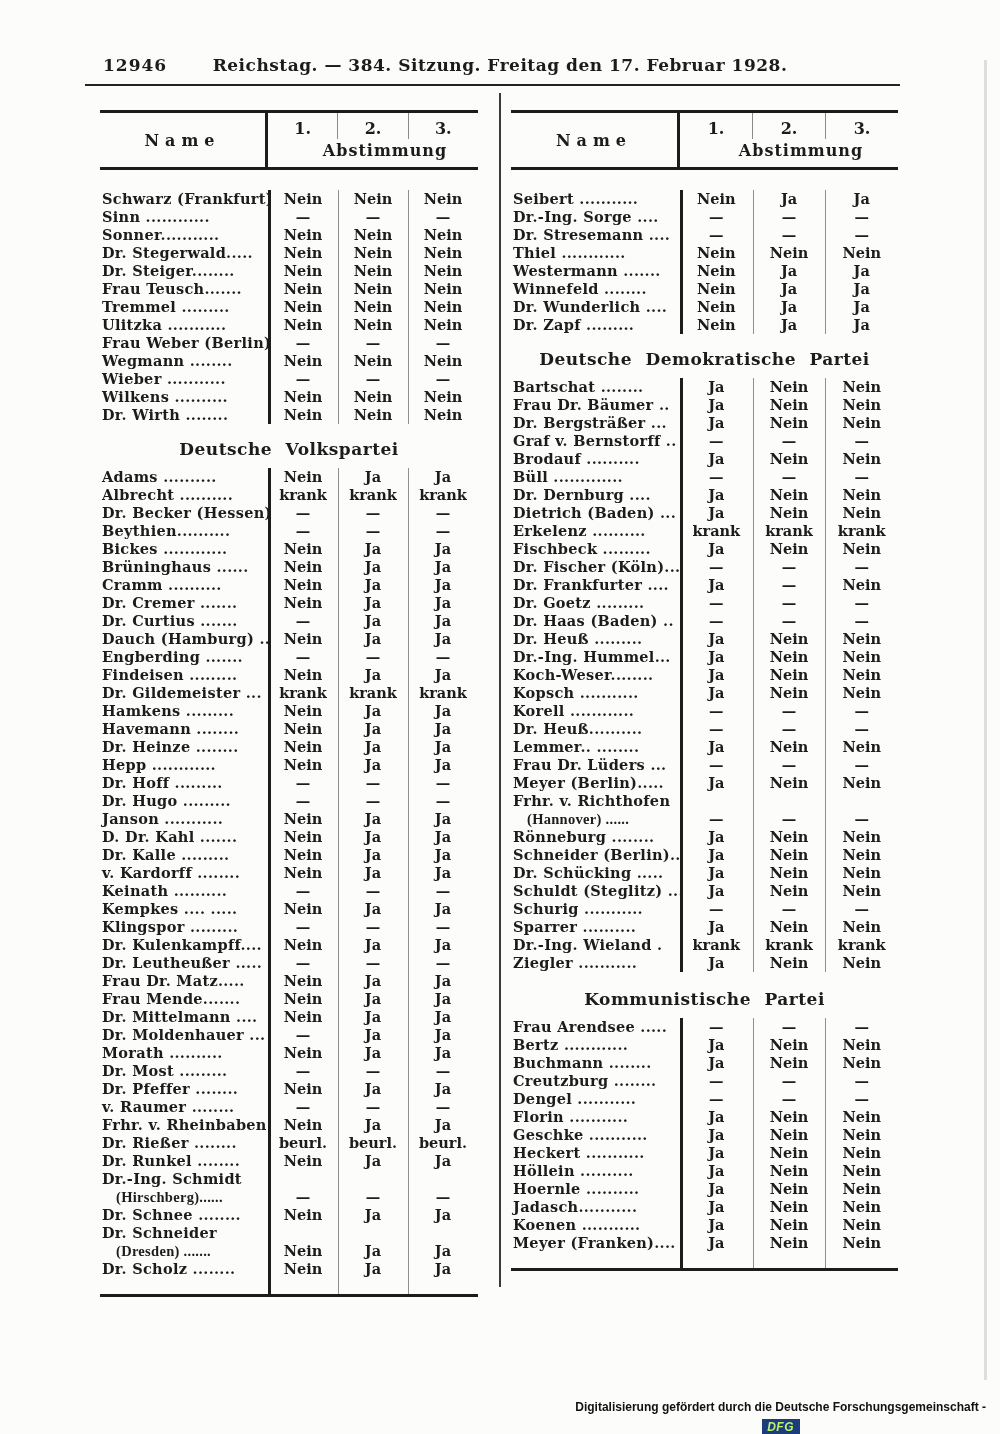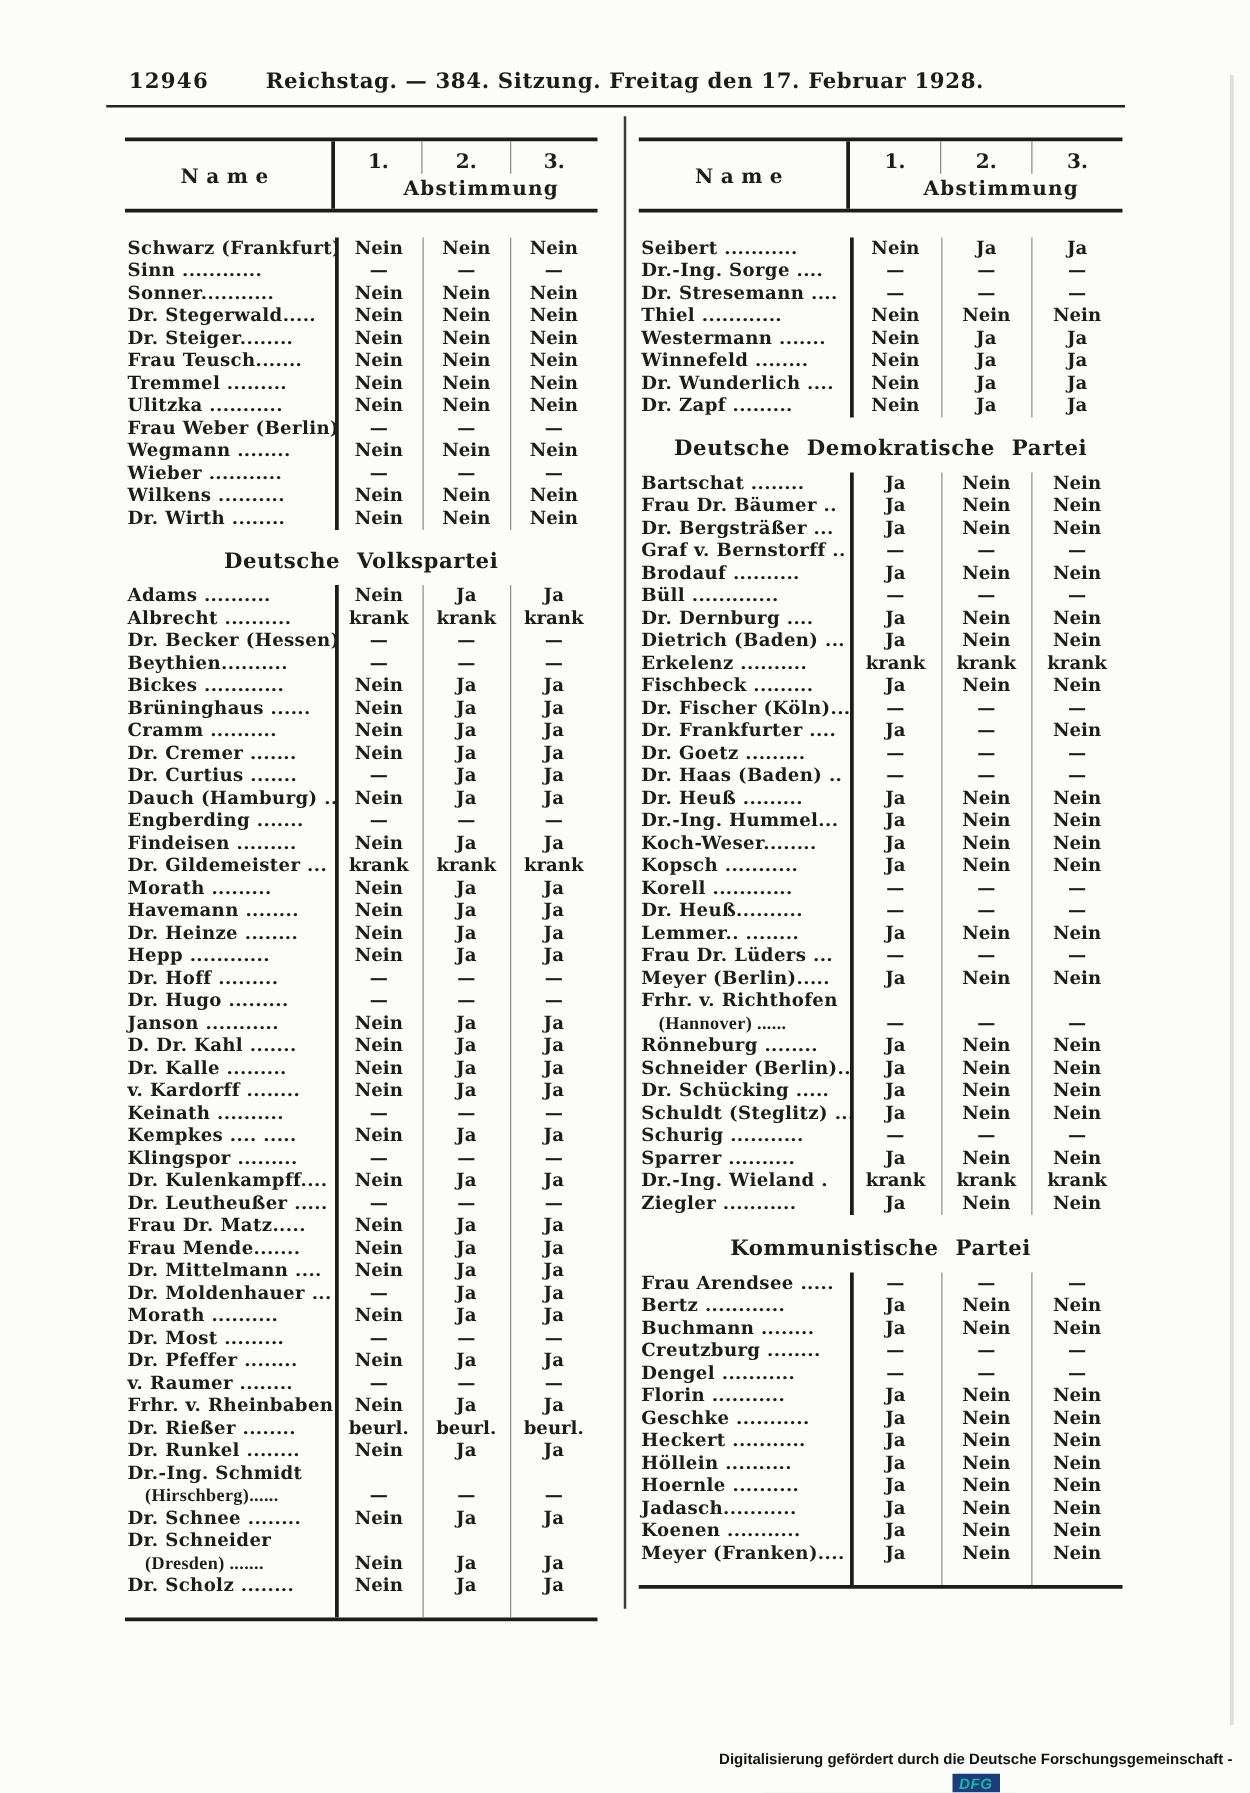--- a/index.html
+++ b/index.html
@@ -64,21 +64,21 @@
   .col-right .section-title.big-gap { margin-top:17px; }
 
   
   .footer {
     position:absolute; top:1400px; right:14px;
     display:flex; align-items:center; gap:5px;
     font-family:"Liberation Sans", sans-serif; font-size:12px; font-weight:bold; color:#111;flex-direction:column;
   }
   .dfg-logo {
     display:inline-flex; align-items:center; justify-content:center;
-    width:38px; height:15px; background:#1c3d7c; color:#14b8a6;
+    width:38px; height:15px; background:#1c3d7c; color:#bef264;
     font-style:italic; font-weight:bold; font-size:12px; letter-spacing:0.5px;
   }
 </style>
 </head>
 <body>
 
 <div class="page">
 
   <div class="scan-edge"></div>
 
@@ -312,21 +312,21 @@
           </div>
           <div class="row">
             <div class="name">Dr. Gildemeister ...</div>
             <div class="vals">
               <span>krank</span>
               <span>krank</span>
               <span>krank</span>
             </div>
           </div>
           <div class="row">
-            <div class="name">Morath .........</div>
+            <div class="name">Hamkens .........</div>
             <div class="vals">
               <span>Nein</span>
               <span>Ja</span>
               <span>Ja</span>
             </div>
           </div>
           <div class="row">
             <div class="name">Havemann ........</div>
             <div class="vals">
               <span>Nein</span>

